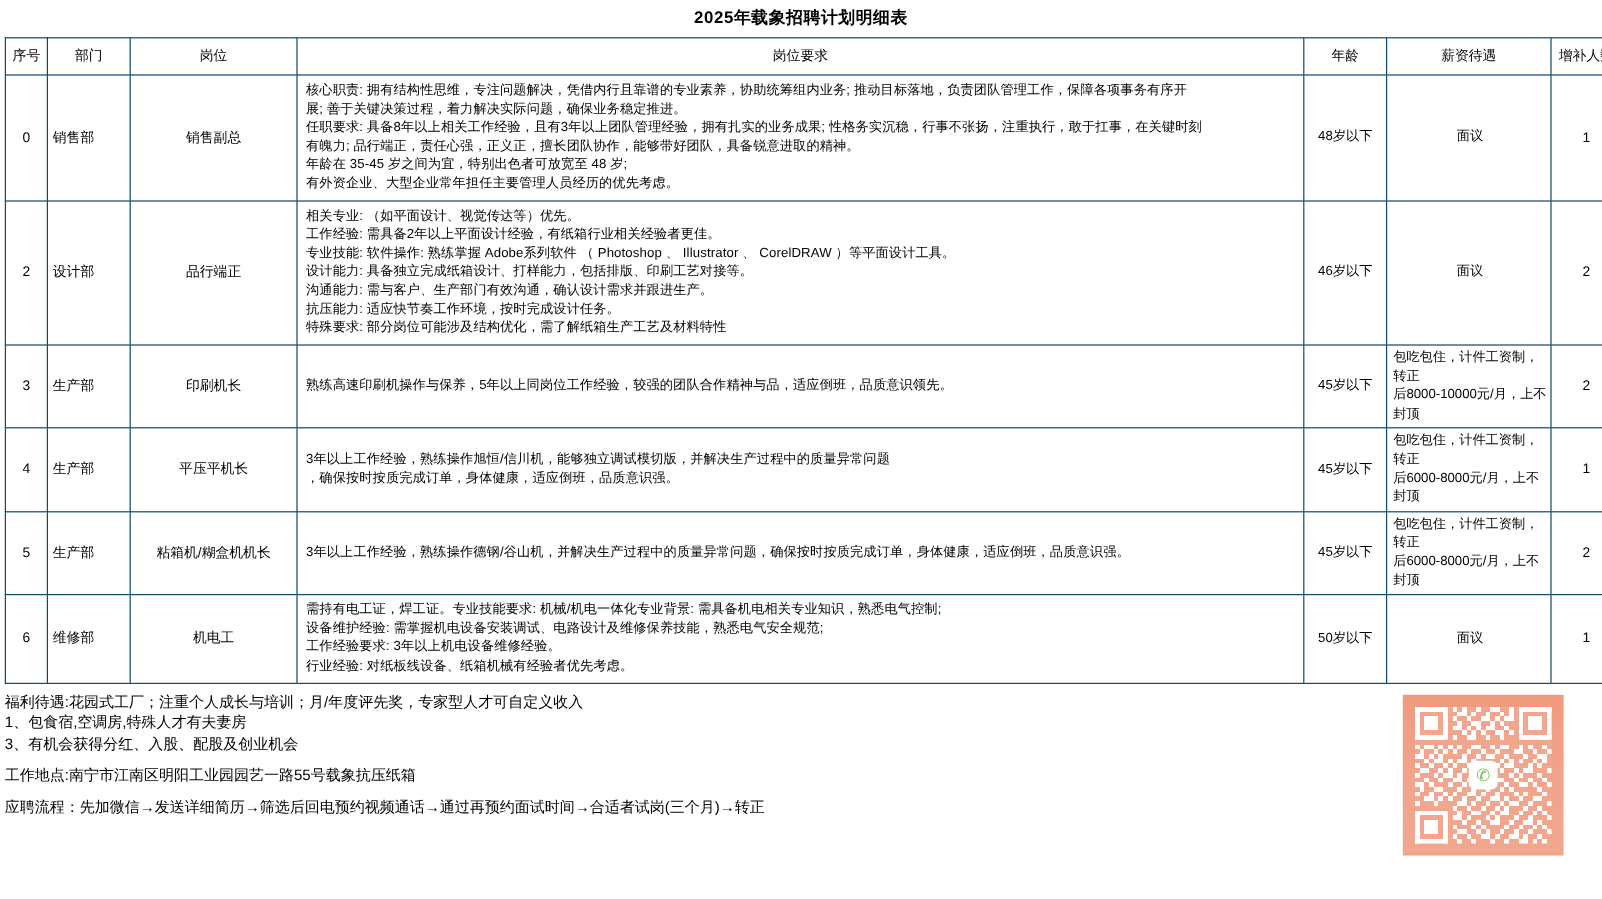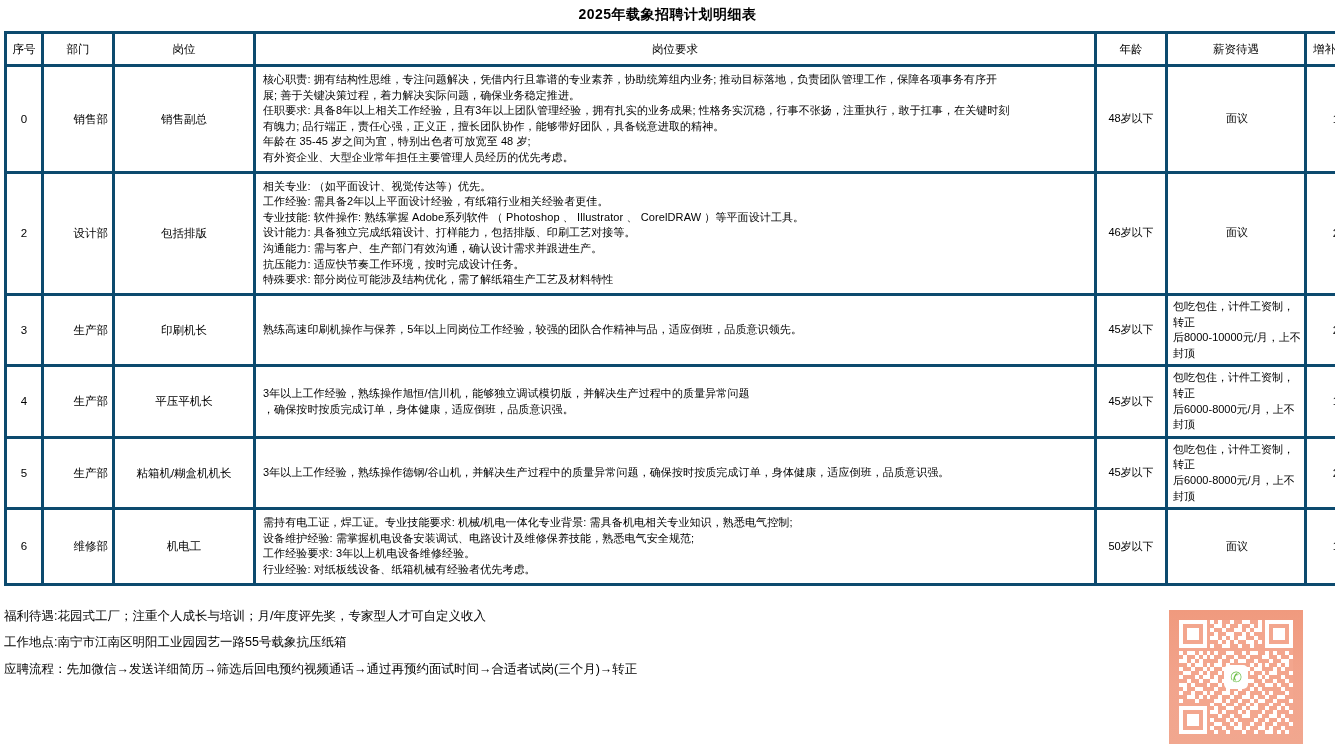--- a/index.html
+++ b/index.html
@@ -28,36 +28,36 @@
     letter-spacing: 0.5px;
   }
   table.jobs {
     border-collapse: collapse;
     table-layout: fixed;
     width: 1326px;
     margin: 0 0 0 4px;
     border: 1px solid #555555;
   }
   table.jobs th, table.jobs td {
-    border: 3px solid #0c4a6e;
+    border: 1px solid #0c4a6e;
     vertical-align: middle;
     padding: 3px 4px;
     font-size: 11px;
     line-height: 1.42;
   }
   table.jobs thead th {
     background: #ffffff;
     text-align: center;
     font-weight: normal;
     font-size: 11.5px;
     height: 26px;
     padding: 2px 3px;
   }
   .c-idx { width: 28px; text-align: center; }
-  .c-dep { width: 62px; text-align: right; }
+  .c-dep { width: 62px; text-align: left; }
   .c-pos { width: 132px; text-align: center; }
   .c-req { width: 832px; text-align: left; }
   .c-age { width: 62px; text-align: center; }
   .c-sal { width: 130px; text-align: center; margin-left: 16px; }
   .c-cnt { width: 52px; text-align: center; }
 
   .c-req.body {
     padding: 5px 6px 5px 7px;
     white-space: pre-line;
     letter-spacing: 0.1px;
@@ -70,21 +70,21 @@
   }
   .c-sal.center { text-align: center; white-space: normal; }
   .c-pos.body { font-size: 11.5px; }
   .c-dep.body { font-size: 11.5px; }
   .c-idx.body { font-size: 11.5px; }
   .c-age.body { font-size: 11px; }
   .c-cnt.body { font-size: 11.5px; }
 
   .footer {
     position: relative;
-    margin-top: 22px;
+    margin-top: 7px;
     padding-left: 4px;
     font-size: 12.5px;
     line-height: 1.0;
   }
   .footer .line {
     padding: 2px 0 3px 0;
     white-space: pre;
   }
   .footer .gap { height: 9px; }
 
@@ -152,21 +152,21 @@
 有魄力; 品行端正，责任心强，正义正，擅长团队协作，能够带好团队，具备锐意进取的精神。
 年龄在 35-45 岁之间为宜，特别出色者可放宽至 48 岁;
 有外资企业、大型企业常年担任主要管理人员经历的优先考虑。</td>
         <td class="c-age body">48岁以下</td>
         <td class="c-sal body center">面议</td>
         <td class="c-cnt body">1</td>
       </tr>
       <tr>
         <td class="c-idx body">2</td>
         <td class="c-dep body">设计部</td>
-        <td class="c-pos body">包括排版</td>
+        <td class="c-pos body">品行端正</td>
         <td class="c-req body">相关专业: （如平面设计、视觉传达等）优先。
 工作经验: 需具备2年以上平面设计经验，有纸箱行业相关经验者更佳。
 专业技能: 软件操作: 熟练掌握 Adobe系列软件 （ Photoshop 、 Illustrator 、 CorelDRAW ）等平面设计工具。
 设计能力: 具备独立完成纸箱设计、打样能力，包括排版、印刷工艺对接等。
 沟通能力: 需与客户、生产部门有效沟通，确认设计需求并跟进生产。
 抗压能力: 适应快节奏工作环境，按时完成设计任务。
 特殊要求: 部分岗位可能涉及结构优化，需了解纸箱生产工艺及材料特性</td>
         <td class="c-age body">46岁以下</td>
         <td class="c-sal body center">面议</td>
         <td class="c-cnt body">2</td>
@@ -212,20 +212,22 @@
 行业经验: 对纸板线设备、纸箱机械有经验者优先考虑。</td>
         <td class="c-age body">50岁以下</td>
         <td class="c-sal body center">面议</td>
         <td class="c-cnt body">1</td>
       </tr>
     </tbody>
   </table>
 
   <div class="footer">
     <div class="line">福利待遇:花园式工厂；注重个人成长与培训；月/年度评先奖，专家型人才可自定义收入</div>
+    <div class="line">1、包食宿,空调房,特殊人才有夫妻房</div>
+    <div class="line">3、有机会获得分红、入股、配股及创业机会</div>
     <div class="gap"></div>
     <div class="line">工作地点:南宁市江南区明阳工业园园艺一路55号载象抗压纸箱</div>
     <div class="gap"></div>
     <div class="line">应聘流程：先加微信→发送详细简历→筛选后回电预约视频通话→通过再预约面试时间→合适者试岗(三个月)→转正</div>
     <div class="gap"></div>
 
     <div class="qr-wrap">
       <div class="qr-inner">
         <svg width="114" height="114" viewBox="0 0 29 29" shape-rendering="crispEdges">
           <rect width="29" height="29" fill="#f3a68e"></rect>

